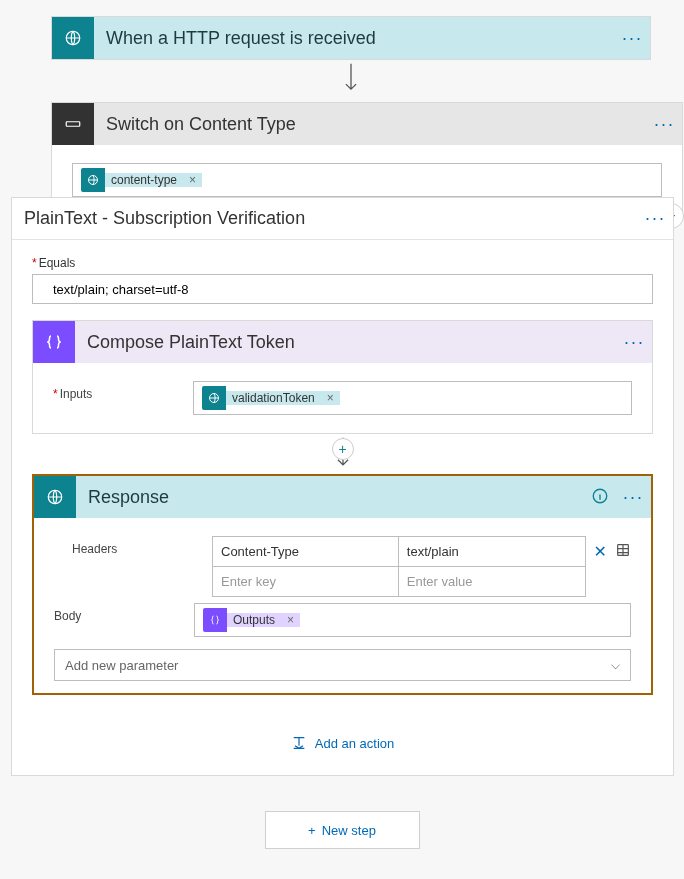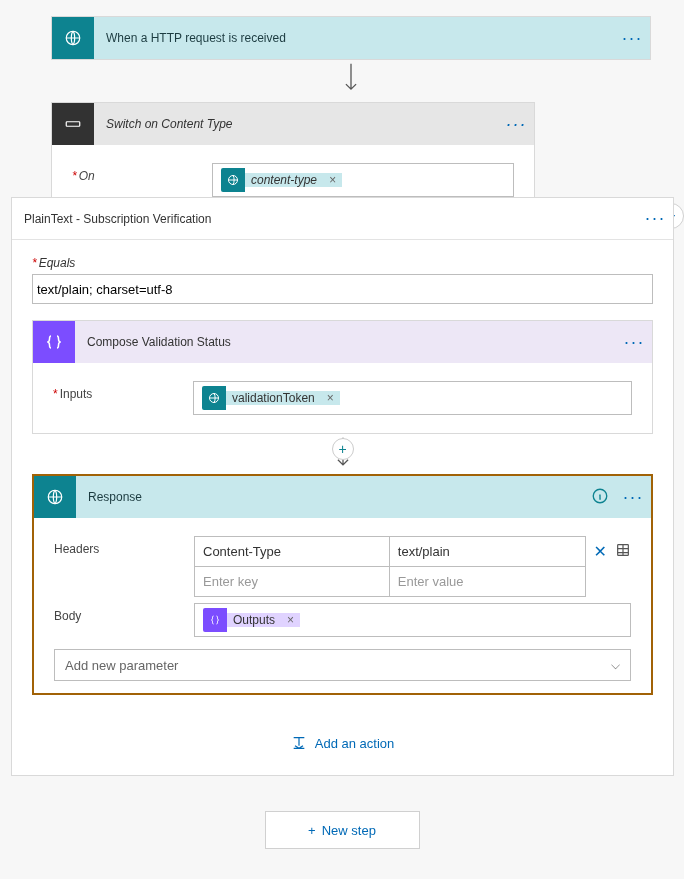--- a/index.html
+++ b/index.html
@@ -1,21 +1,21 @@
 <!DOCTYPE html>
 <html><head>
 <meta charset="utf-8">
 <style>
   * { box-sizing: border-box; font-family: "Segoe UI", Arial, sans-serif; }
   body { margin: 0; background: #f7f7f7; width: 684px; height: 879px; position: relative; font-size: 13px; color: #333; }
 
   .card { border: 1px solid #d9d9d9; background: #fff; }
   .card-header { display: flex; align-items: center; height: 42px; padding: 0; }
   .card-header .icon-box { width: 42px; height: 42px; display: flex; align-items: center; justify-content: center; flex-shrink: 0; }
-  .card-header .title { flex: 1; padding-left: 12px; font-size: 12px; }
+  .card-header .title { flex: 1; padding-left: 12px; font-size: 18px; }
   .card-header .menu { width: 36px; text-align: center; color: #0069b6; font-size: 18px; letter-spacing: 1px; cursor: pointer; }
   .card-header .info-icon { width: 24px; color: #0d8390; }
 
   .teal-light { background: #c7e8ec; color: #1c3b40; }
   .teal-bg { background: #0d8390; color: #fff; }
   .dark-bg { background: #323232; color: #fff; }
   .gray-bg { background: #e6e6e6; color: #333; }
   .white-bg { background: #fff; color: #333; }
   .purple-bg { background: #7c4dff; color: #fff; }
   .lavender { background: #ede7f6; color: #333; }
@@ -25,21 +25,21 @@
 
   .arrow { display: flex; justify-content: center; padding: 4px 0; }
   .arrow svg { width: 18px; height: 34px; stroke: #555; fill: none; stroke-width: 1.5; }
 
   .field-row { display: flex; align-items: center; margin: 6px 0; }
   .field-label { width: 140px; font-size: 12px; color: #444; padding-top: 6px; align-self: flex-start; }
   .req::before { content: "*"; color: #c00; margin-right: 2px; }
   .field-control { flex: 1; }
 
   .input-box { border: 1px solid #bdbdbd; min-height: 30px; padding: 4px 8px; display: flex; align-items: center; flex-wrap: wrap; gap: 4px; background: #fff; font-size: 13px; }
-  .plain-input { border: 1px solid #bdbdbd; width: 100%; height: 30px; padding: 4px 4px; font-size: 13px; background:#fff; }
+  .plain-input { border: 1px solid #bdbdbd; width: 100%; height: 30px; padding: 4px 20px; font-size: 13px; background:#fff; }
 
   .token { display: inline-flex; align-items: center; height: 24px; border-radius: 2px; overflow: hidden; font-size: 12px; }
   .token .tk-icon { width: 24px; height: 24px; display: flex; align-items: center; justify-content: center; }
   .token .tk-label { padding: 0 6px; }
   .token .tk-x { padding: 0 6px; cursor: pointer; color: #666; }
   .token.teal .tk-icon { background: #0d8390; color: #fff; }
   .token.teal .tk-label, .token.teal .tk-x { background: #c7e8ec; }
   .token.purple .tk-icon { background: #7c4dff; color: #fff; }
   .token.purple .tk-label, .token.purple .tk-x { background: #e0d3ff; }
 
@@ -85,35 +85,34 @@
     </div>
   </div>
 </div>
 
 <div style="position:absolute; left:51px; top:58px; width:600px;" class="arrow">
   <svg viewBox="0 0 20 40">
       <path d="M10 2v30M4 26l6 6 6-6"></path>
     </svg>
 </div>
 
-<div style="position:absolute; left:51px; top:102px; width:484px;font-style:italic;">
+<div style="position:absolute; left:51px; top:102px; width:632px;">
   <div class="card">
     <div class="card-header gray-bg">
       <div class="icon-box dark-bg">
         <svg class="ic" viewBox="0 0 24 24" fill="none" stroke="currentColor" stroke-width="1.6">
             <rect x="3" y="9" width="18" height="6" rx="1"></rect>
             <path d="M6 12h.01M9 12h.01M12 12h.01M15 12h.01M18 12h.01"></path>
           </svg>
       </div>
       <div class="title">Switch on Content Type</div>
       <div class="menu">···</div>
     </div>
     <div class="card-body">
       <div class="field-row">
-        <div class="field-label req">On</div>
         <div class="field-control">
           <div class="input-box">
             <span class="token teal">
               <span class="tk-icon">
                 <svg width="12" height="12" viewBox="0 0 24 24" fill="none" stroke="currentColor" stroke-width="2">
                     <circle cx="12" cy="12" r="9"></circle>
                     <path d="M3 12h18M12 3c3 3 3 15 0 18"></path>
                   </svg>
               </span>
               <span class="tk-label">content-type</span>
@@ -129,32 +128,32 @@
 <div class="side-plus">+</div>
 
 <div style="position:absolute; left:11px; top:197px; width:663px;border-radius:22px;">
   <div class="card">
     <div class="card-header white-bg" style="border-bottom:1px solid #e3e3e3;">
       <div class="title" style="padding-left:12px;">PlainText - Subscription Verification</div>
       <div class="menu">···</div>
     </div>
     <div class="card-body" style="padding:16px 20px 24px;">
       <div style="margin-bottom:16px;">
-        <div class="req" style="font-size:12px; margin-bottom:4px;font-style:italic;">Equals</div>
+        <div class="req" style="font-size:12px; margin-bottom:4px;">Equals</div>
         <input class="plain-input" value="text/plain; charset=utf-8" style="">
       </div>
 
       <div class="card">
         <div class="card-header lavender">
           <div class="icon-box purple-bg">
             <svg class="ic" viewBox="0 0 24 24" fill="none" stroke="currentColor" stroke-width="2">
                 <path d="M8 4c-2 0-2 2-2 4s-1 4-3 4c2 0 3 2 3 4s0 4 2 4M16 4c2 0 2 2 2 4s1 4 3 4c-2 0-3 2-3 4s0 4-2 4"></path>
               </svg>
           </div>
-          <div class="title">Compose Validation Status</div>
+          <div class="title">Compose PlainText Token</div>
           <div class="menu">···</div>
         </div>
         <div class="card-body">
           <div class="field-row">
             <div class="field-label req">Inputs</div>
             <div class="field-control">
               <div class="input-box">
                 <span class="token teal">
                   <span class="tk-icon">
                     <svg width="12" height="12" viewBox="0 0 24 24" fill="none" stroke="currentColor" stroke-width="2">
@@ -192,21 +191,21 @@
           <div class="info-icon">
             <svg width="18" height="18" viewBox="0 0 24 24" fill="none" stroke="currentColor" stroke-width="1.8">
                 <circle cx="12" cy="12" r="9"></circle>
                 <path d="M12 8h.01M11 11h1v5h1"></path>
               </svg>
           </div>
           <div class="menu">···</div>
         </div>
         <div class="card-body">
 
-          <div class="field-row" style="align-items:flex-end;">
+          <div class="field-row" style="align-items:flex-end;margin-left:18px;">
             <div class="field-label">Headers</div>
             <div class="field-control" style="display:flex;">
               <div class="kv-table" style="flex:1;">
                 <div class="kv-row">
                   <div class="kv-cell kv-key">Content-Type</div>
                   <div class="kv-cell kv-val">text/plain</div>
                 </div>
                 <div class="kv-row">
                   <div class="kv-cell kv-key placeholder">Enter key</div>
                   <div class="kv-cell kv-val placeholder">Enter value</div>

